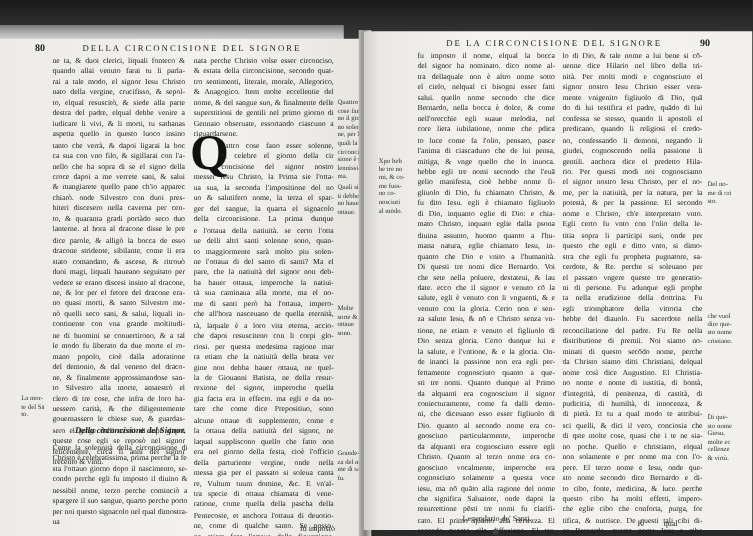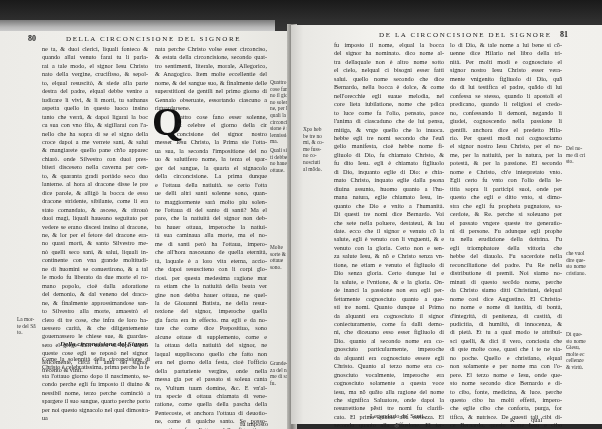--- a/index.html
+++ b/index.html
@@ -203,22 +203,22 @@
       <span class="line">Grande-</span>
       <span class="line">za del no-</span>
       <span class="line">me di sa-</span>
       <span class="line">fu.</span>
     </div>
   </div>
 
 <div class="gutter"></div>
 
 <div class="page right"></div>
-<div class="running-head" style="left:379px;top:31px;">DE LA CIRCONCISIONE DEL SIGNORE</div>
-<div class="folio" style="left:560px;top:30px;">81</div>
+<div class="running-head" style="left:357px;top:31px;">DE LA CIRCONCISIONE DEL SIGNORE</div>
+<div class="folio" style="left:560px;top:30px;">90</div>
 
 <div class="margin-note" id="RLM" style="left:303px;top:126px;">
     <span class="line">Xpo heb</span>
     <span class="line">be tre no</span>
     <span class="line">mi, &amp; co-</span>
     <span class="line">me fuss-</span>
     <span class="line">no co-</span>
     <span class="line">nosciuti</span>
     <span class="line">al mōdo.</span>
   </div>

